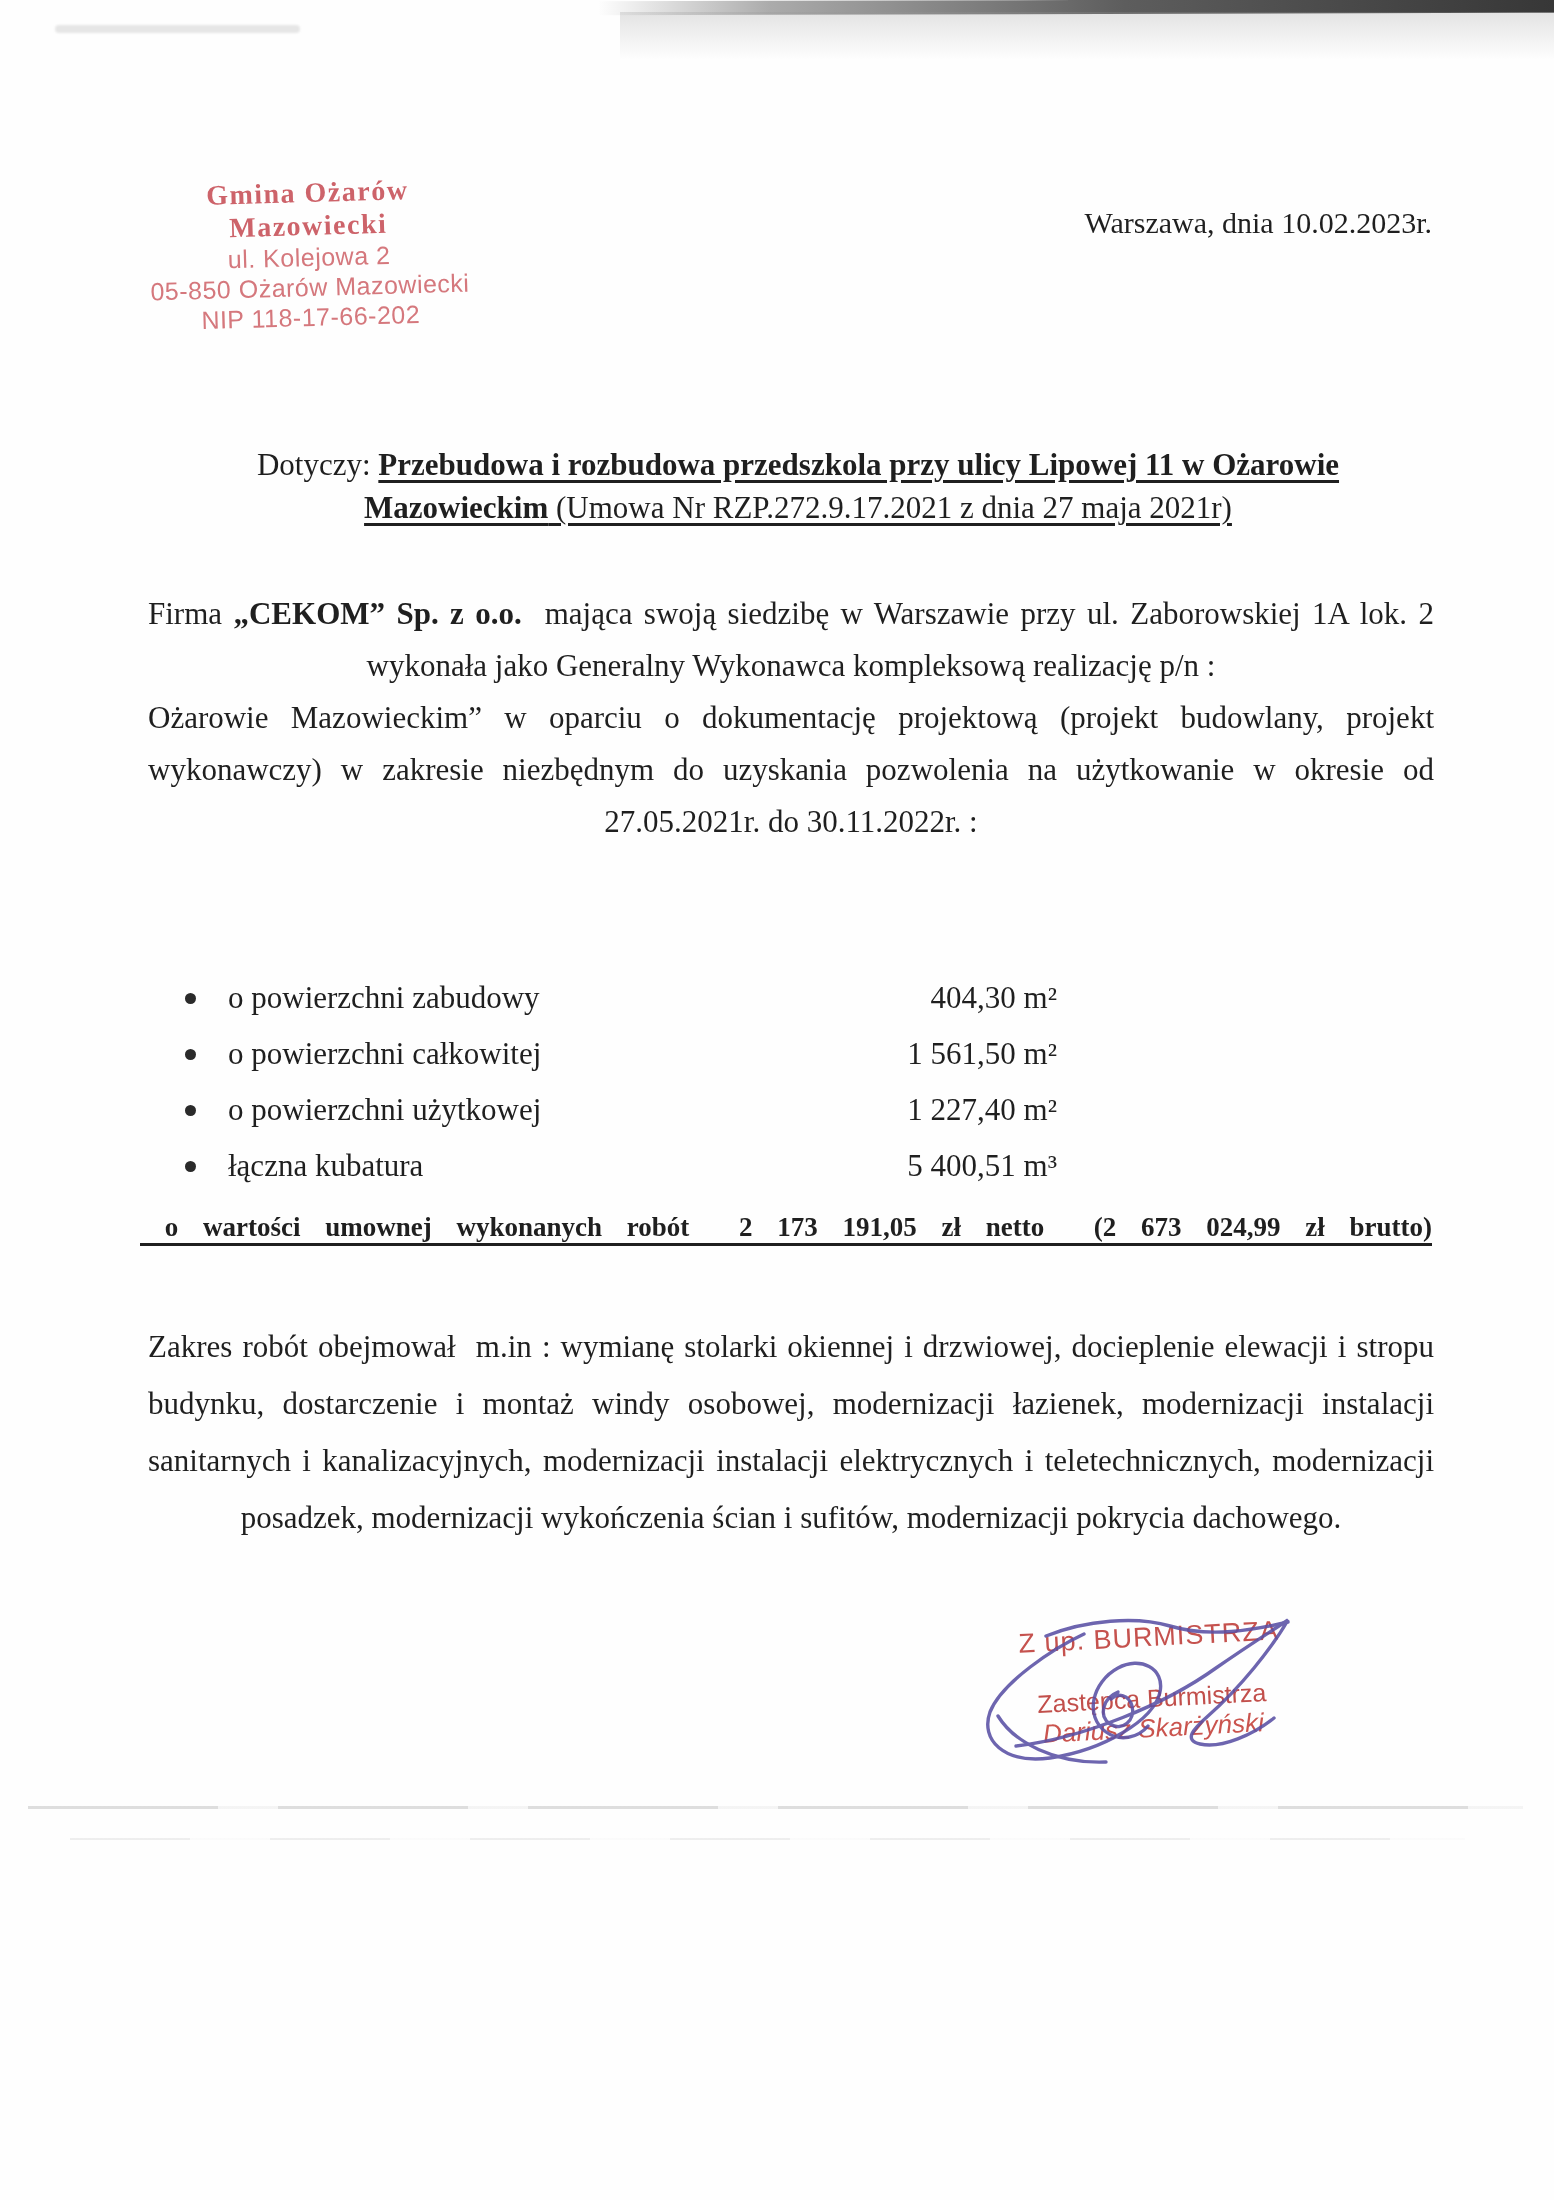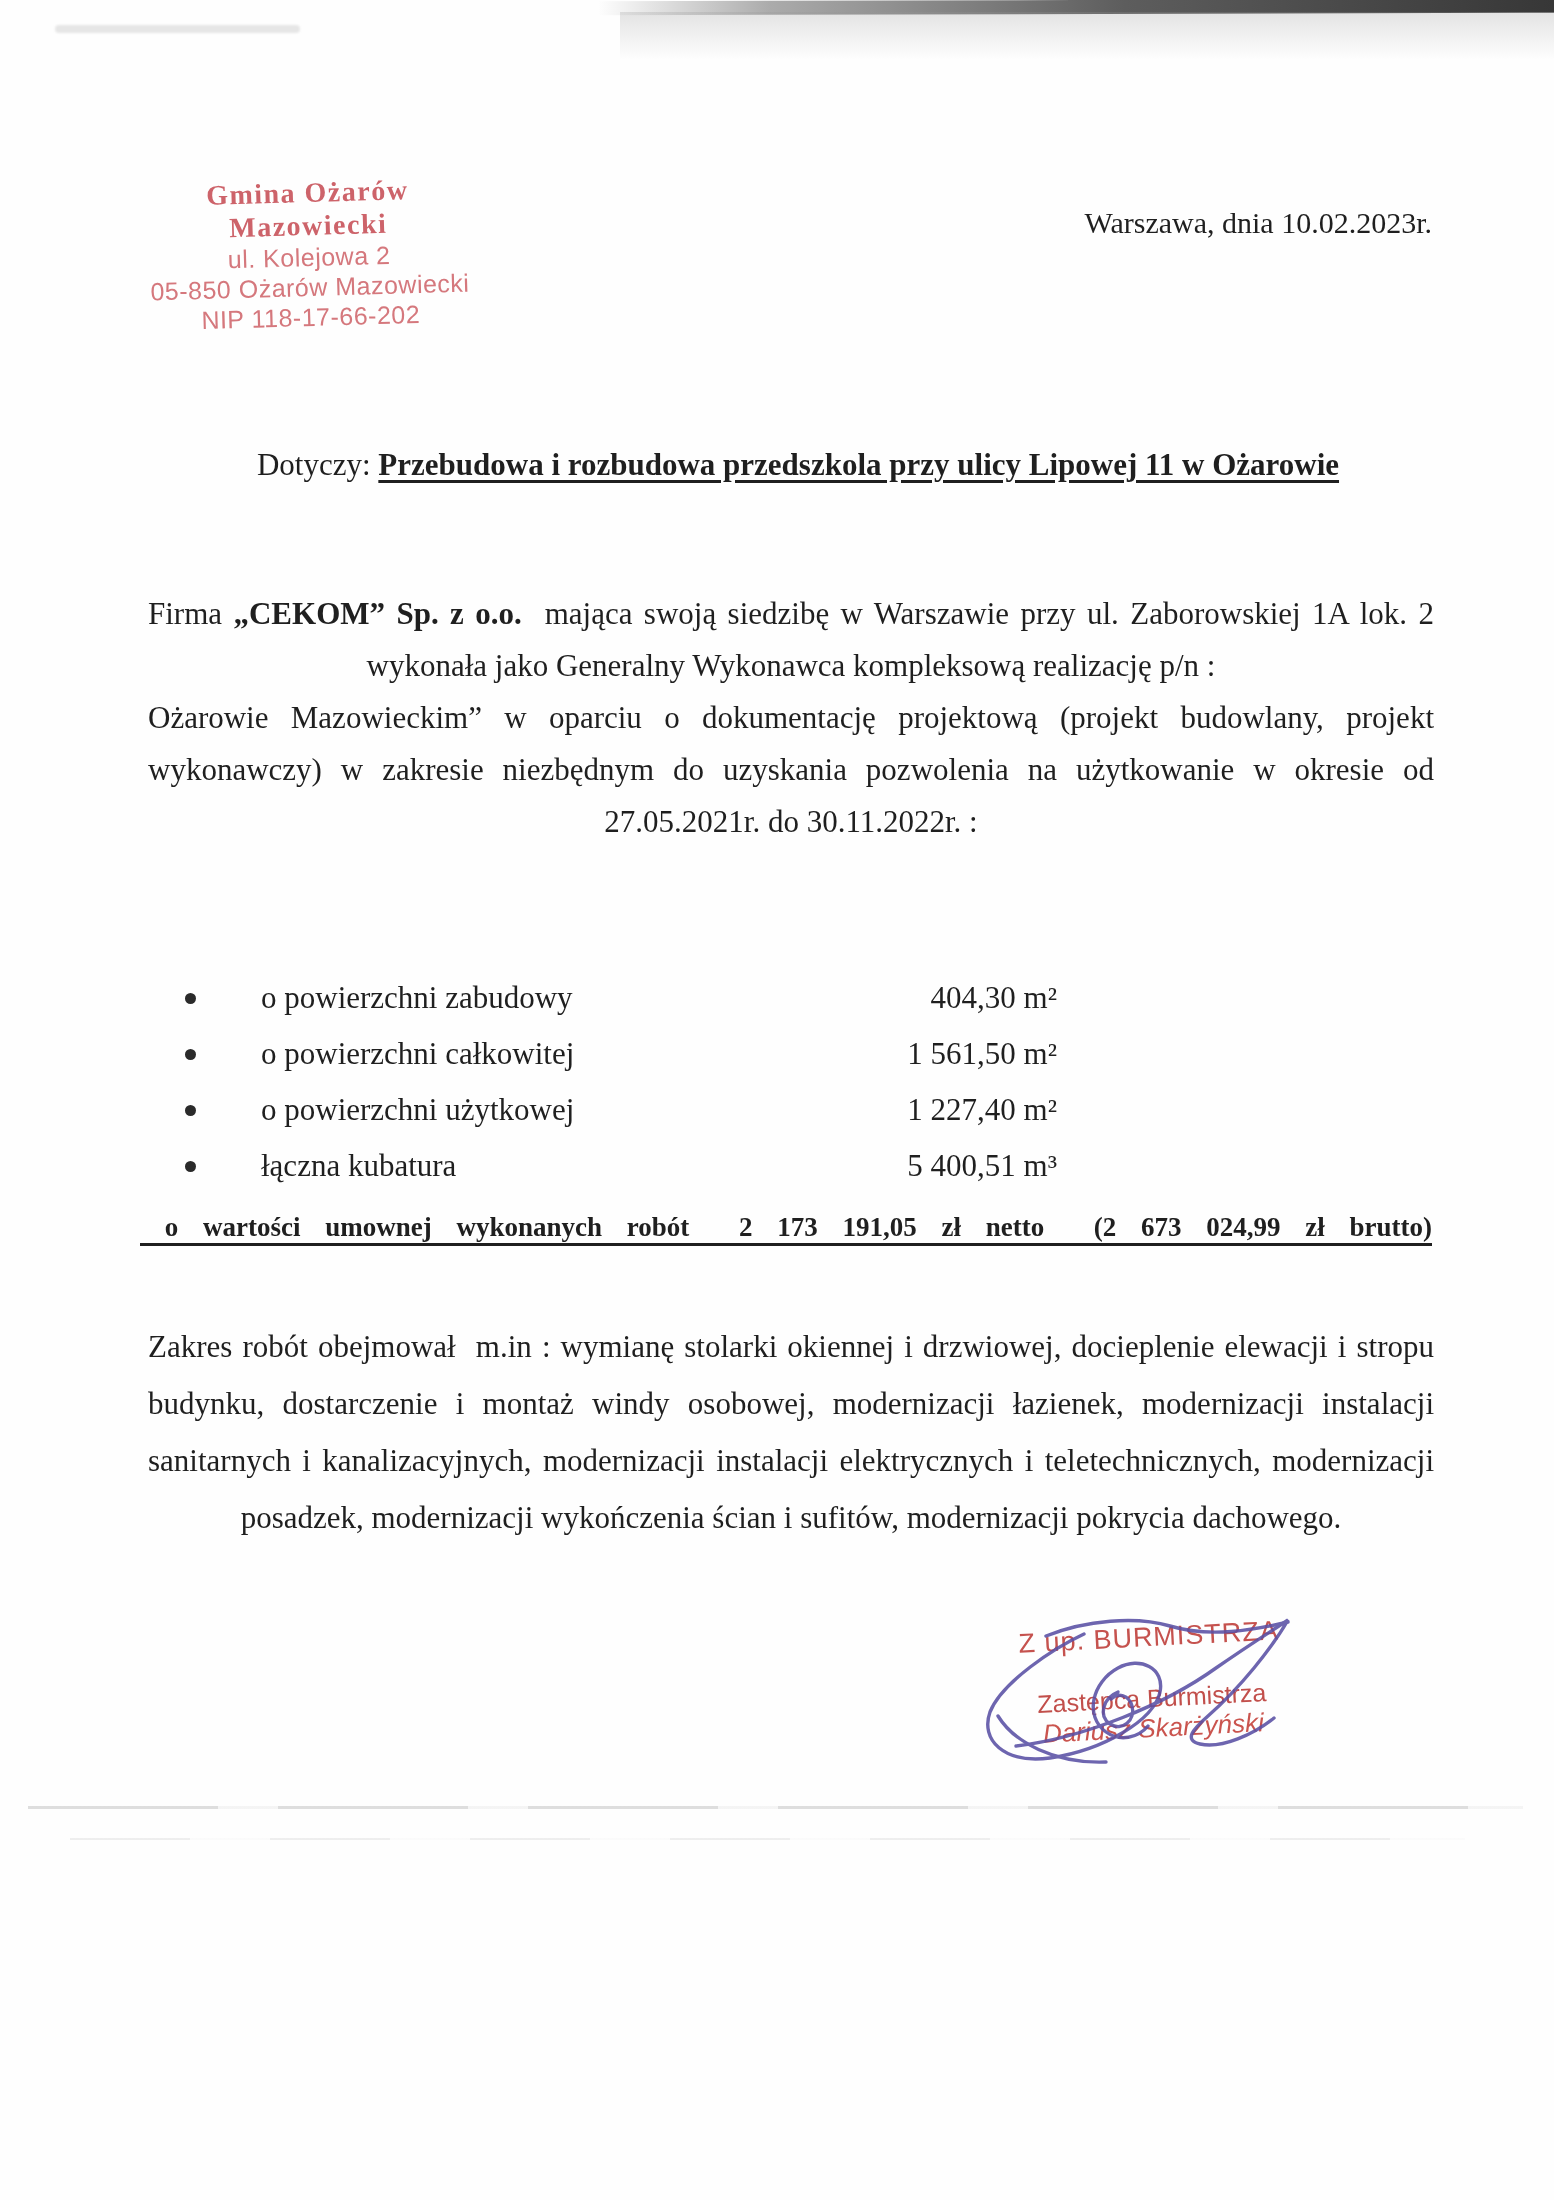--- a/index.html
+++ b/index.html
@@ -55,21 +55,21 @@
   
   .para{position:absolute;left:148px;width:1286px;font-size:31px;}
   .para1{top:588px;}
   .para1 .ln{height:52px;line-height:52px;white-space:nowrap;}
   .para2{top:1318px;}
   .para2 .ln{height:57px;line-height:57px;white-space:nowrap;}
   .jline{text-align:justify;text-align-last:justify;white-space:normal !important;}
   .lline{text-align:center;}
   
   .metrics{position:absolute;left:185px;top:970px;width:872px;font-size:31px;}
-  .brow{display:flex;align-items:center;height:56px;gap:33px;}
+  .brow{display:flex;align-items:center;height:56px;}
   .dot{width:11px;height:11px;border-radius:50%;background:#2a2a2a;margin-right:32px;flex:0 0 auto;}
   .blabel{flex:1 1 auto;}
   .bvalue{flex:0 0 auto;min-width:230px;text-align:right;}
   
   .contract-line{
     position:absolute;left:140px;top:1212px;width:1292px;font-size:27px;font-weight:bold;
     text-align:justify;text-align-last:justify;
     text-decoration:underline;text-decoration-thickness:3px;text-underline-offset:7px;
   }
   
@@ -97,20 +97,21 @@
     <div class="l1">Gmina Ożarów Mazowiecki</div>
     <div class="l">ul. Kolejowa 2</div>
     <div class="l">05-850 Ożarów Mazowiecki</div>
     <div class="l">NIP 118-17-66-202</div>
   </div>
 
   <div class="date-line">Warszawa, dnia 10.02.2023r.</div>
 
   <div class="subject">
     <div><span>Dotyczy: </span><span class="b u">Przebudowa i rozbudowa przedszkola przy ulicy Lipowej 11 w Ożarowie</span></div>
+    <div><span class="b u">Mazowieckim</span><span class="u">&nbsp;(Umowa Nr RZP.272.9.17.2021 z dnia 27 maja 2021r)</span></div>
   </div>
 
   <div class="para para1">
     <div class="ln jline"><span>Firma </span><span class="b">„CEKOM” Sp. z o.o.</span><span>&nbsp; mająca swoją siedzibę w Warszawie przy ul. Zaborowskiej 1A lok. 2</span></div>
     <div class="ln lline">wykonała jako Generalny Wykonawca kompleksową realizację p/n :</div>
     <div class="ln jline">Ożarowie Mazowieckim” w oparciu o dokumentację projektową (projekt budowlany, projekt</div>
     <div class="ln jline">wykonawczy) w zakresie niezbędnym do uzyskania pozwolenia na użytkowanie w okresie od</div>
     <div class="ln lline">27.05.2021r. do 30.11.2022r. :</div>
   </div>
 

